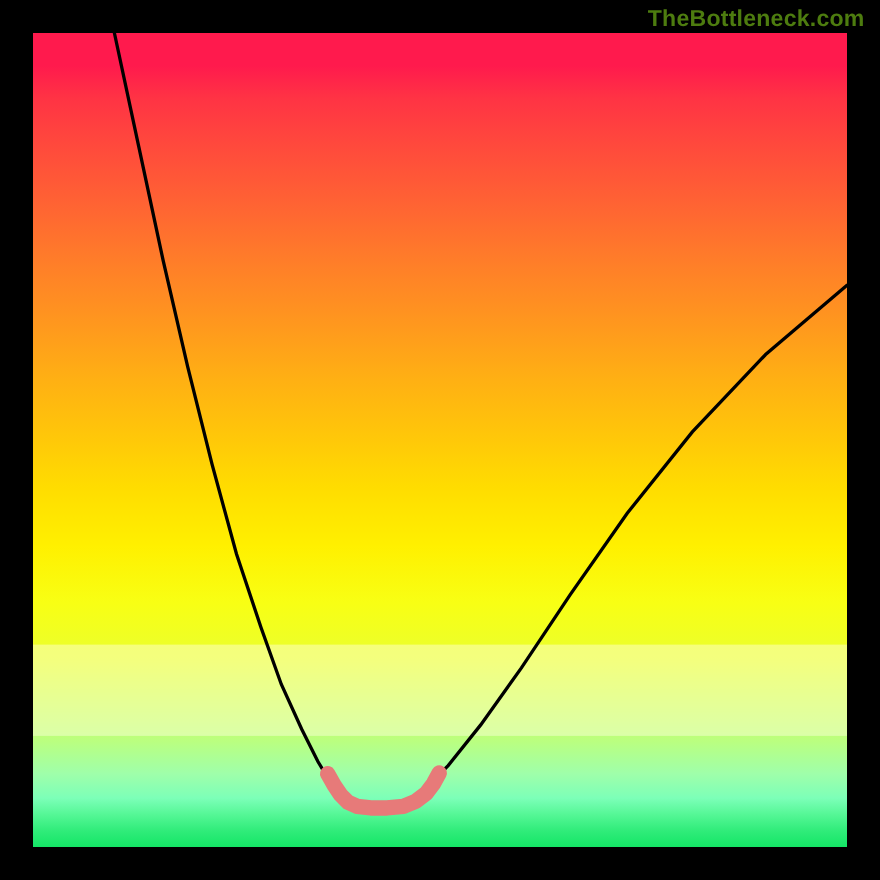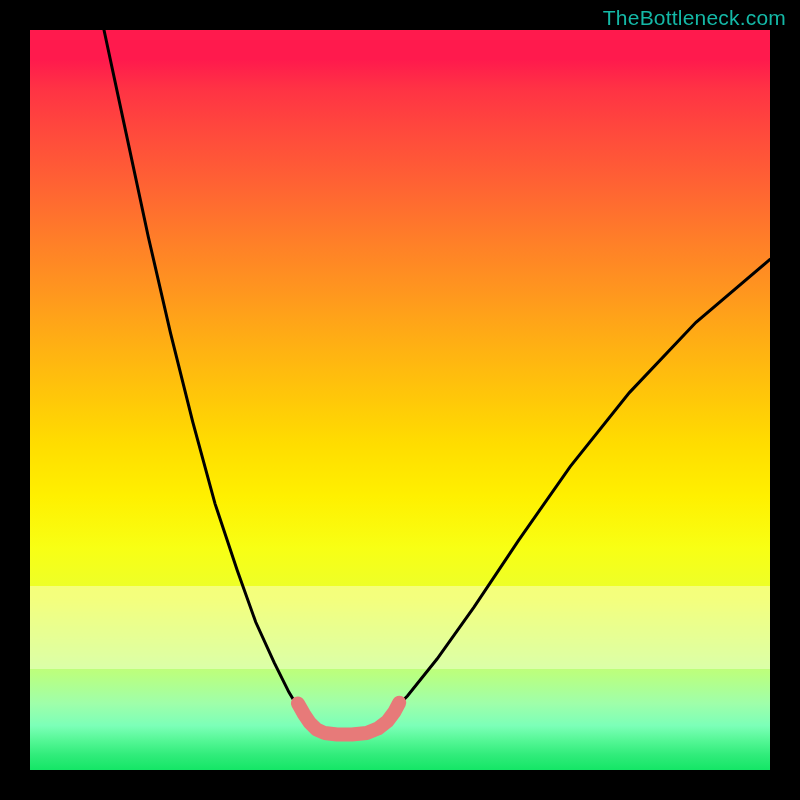--- a/index.html
+++ b/index.html
@@ -61,23 +61,23 @@
     left: 0;
     width: 740px;
     top: 556px;
     height: 83px;
     background: rgba(255, 255, 224, 0.45);
   }
   .watermark {
     position: absolute;
     top: 6px;
     right: 14px;
-    color: #14b8a6;
+    color: #4d7c0f;
     font-size: 21px;
-    font-weight: 400;
+    font-weight: 700;
     letter-spacing: 0.2px;
   }
   svg.curves {
     position: absolute;
     left: 0;
     top: 0;
     width: 740px;
     height: 740px;
     overflow: visible;
   }

